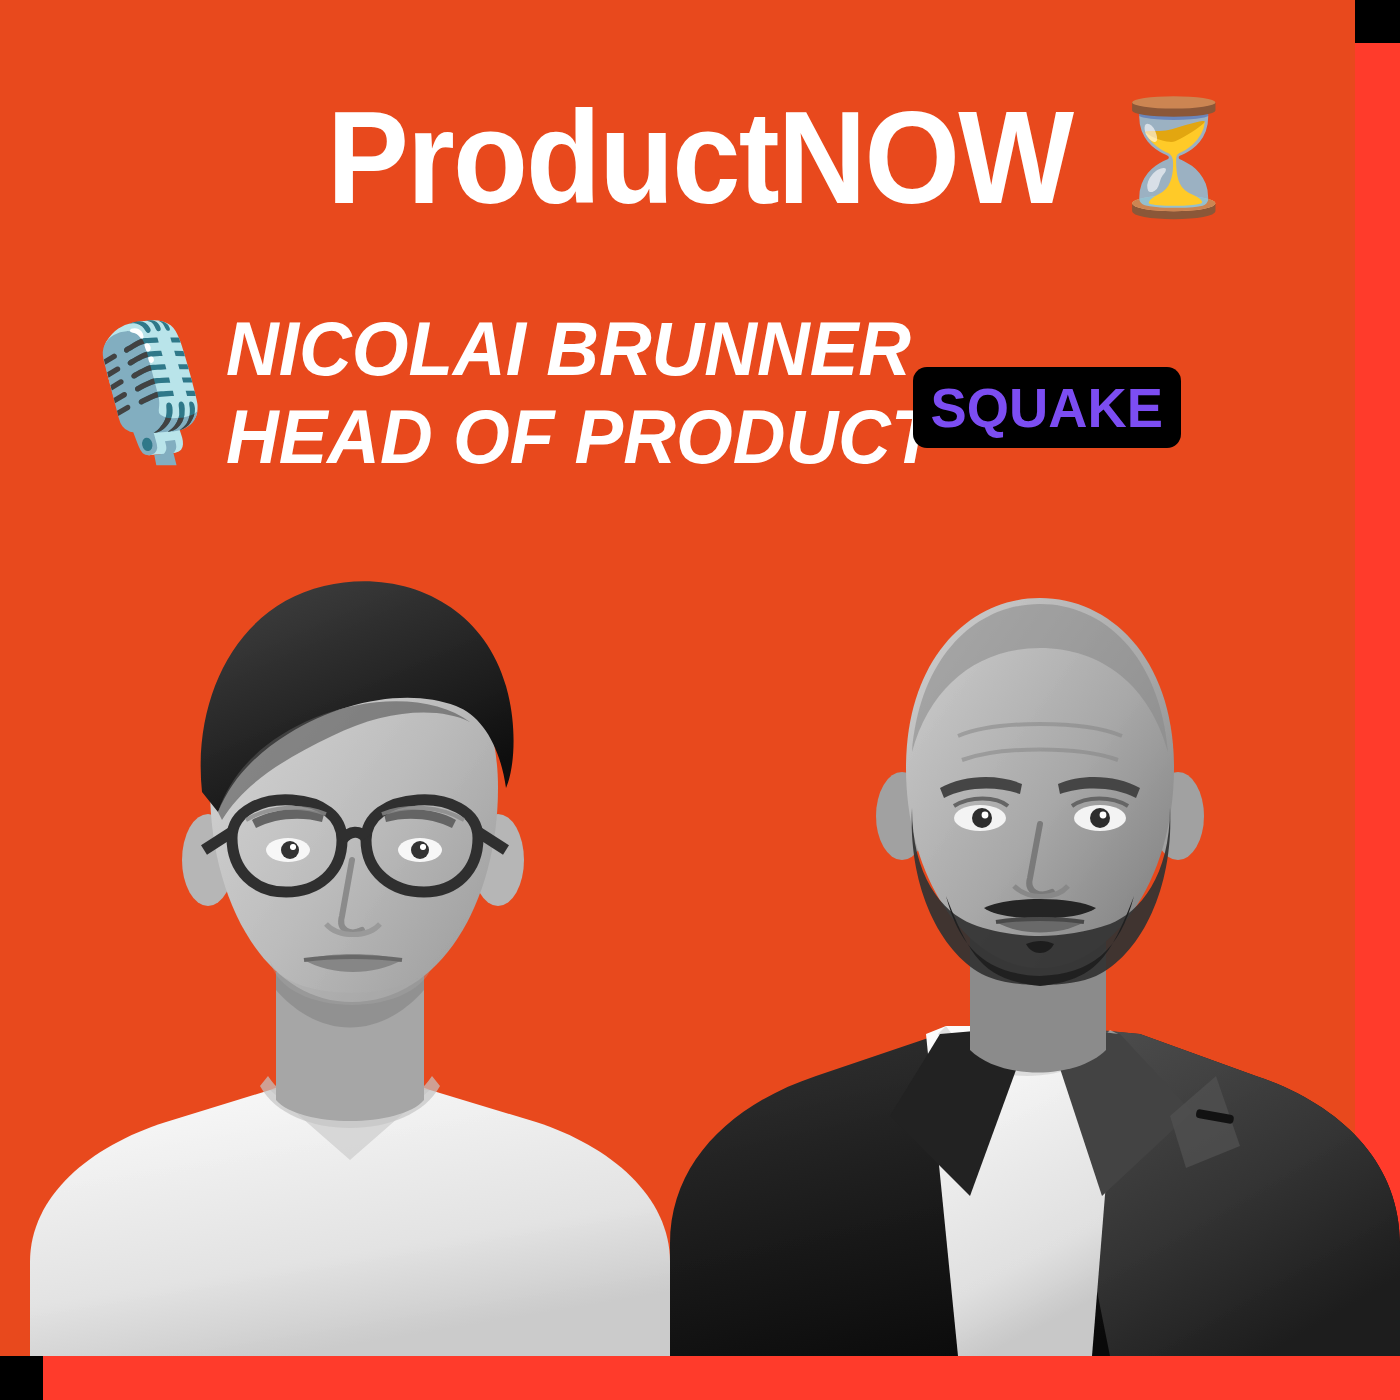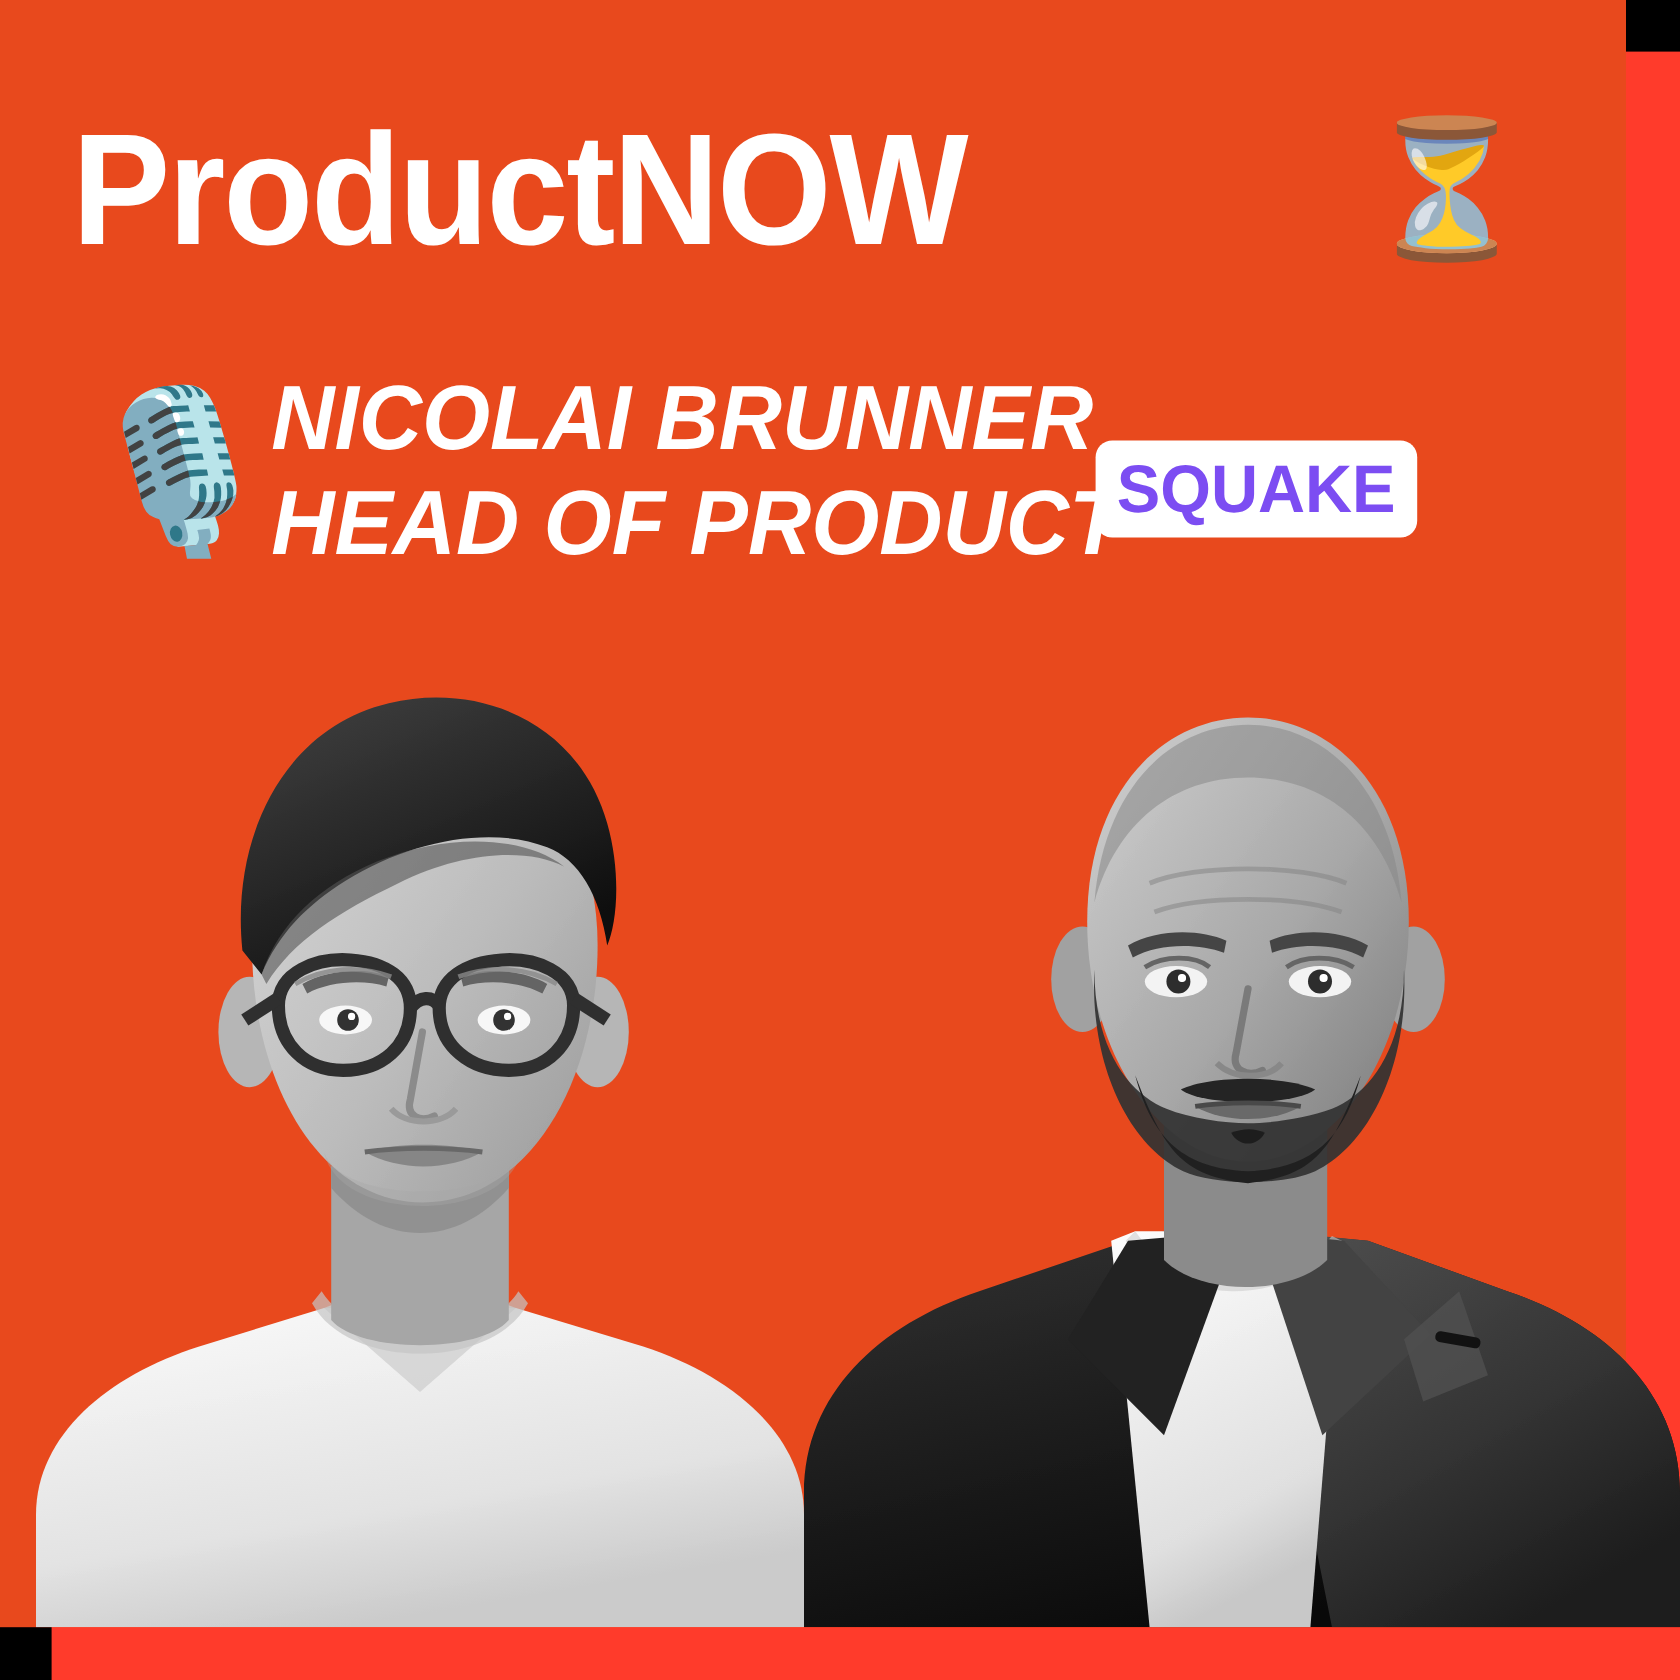--- a/index.html
+++ b/index.html
@@ -53,23 +53,22 @@
   }
 
   
   .title-row {
     position: absolute;
     left: 0; top: 92px;
     width: 1244px;
     text-align: center;
     display: flex;
     align-items: center;
-    justify-content: space-between;
+    justify-content: flex-end;
     gap: 4px;
-    padding-left: 32px;
   }
   .show-title {
     font-family: "Liberation Sans Narrow", "Liberation Sans", sans-serif;
     font-weight: 700;
     font-size: 132px;
     line-height: 1;
     letter-spacing: -2px;
     color: #FFFFFF;
     transform: scaleX(0.93);
     transform-origin: center;
@@ -112,21 +111,21 @@
     white-space: nowrap;
     transform: scaleX(0.96);
     transform-origin: left center;
   }
 
   .company-badge {
     position: absolute;
     left: 913px; top: 367px;
     width: 268px;
     height: 81px;
-    background: #ffffff;
+    background: #000000;
     border-radius: 14px;
     display: flex;
     align-items: center;
     justify-content: center;
   }
   .company-badge-text {
     font-family: "Liberation Sans", sans-serif;
     font-weight: 700;
     font-size: 56px;
     letter-spacing: 0px;

